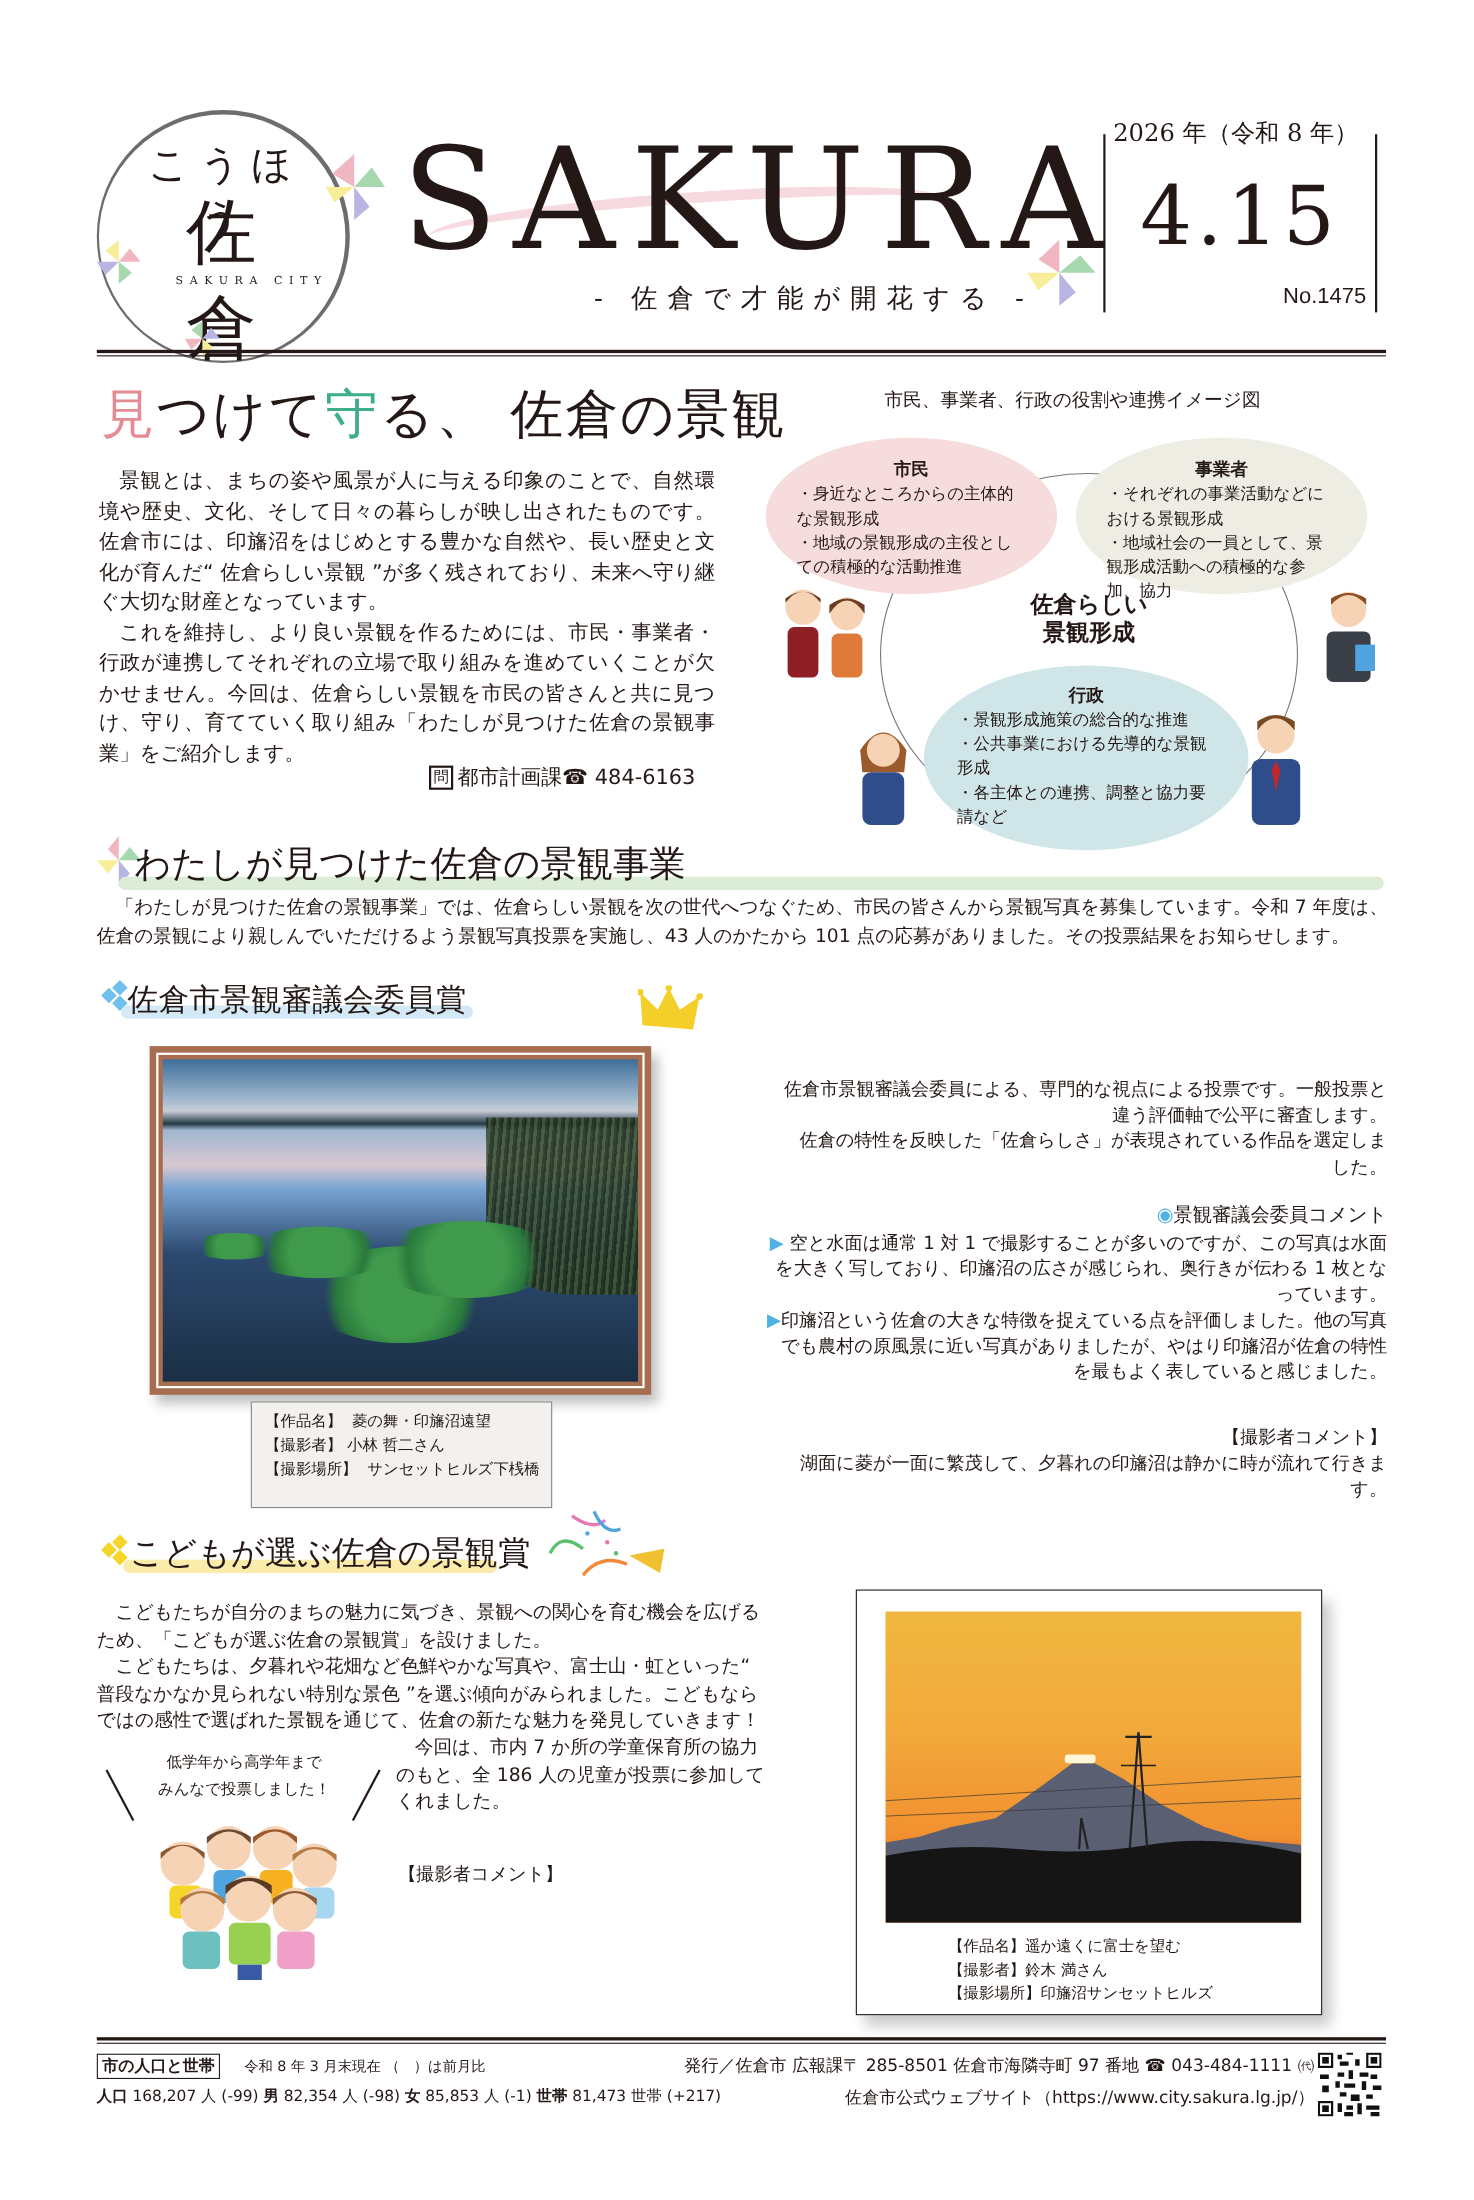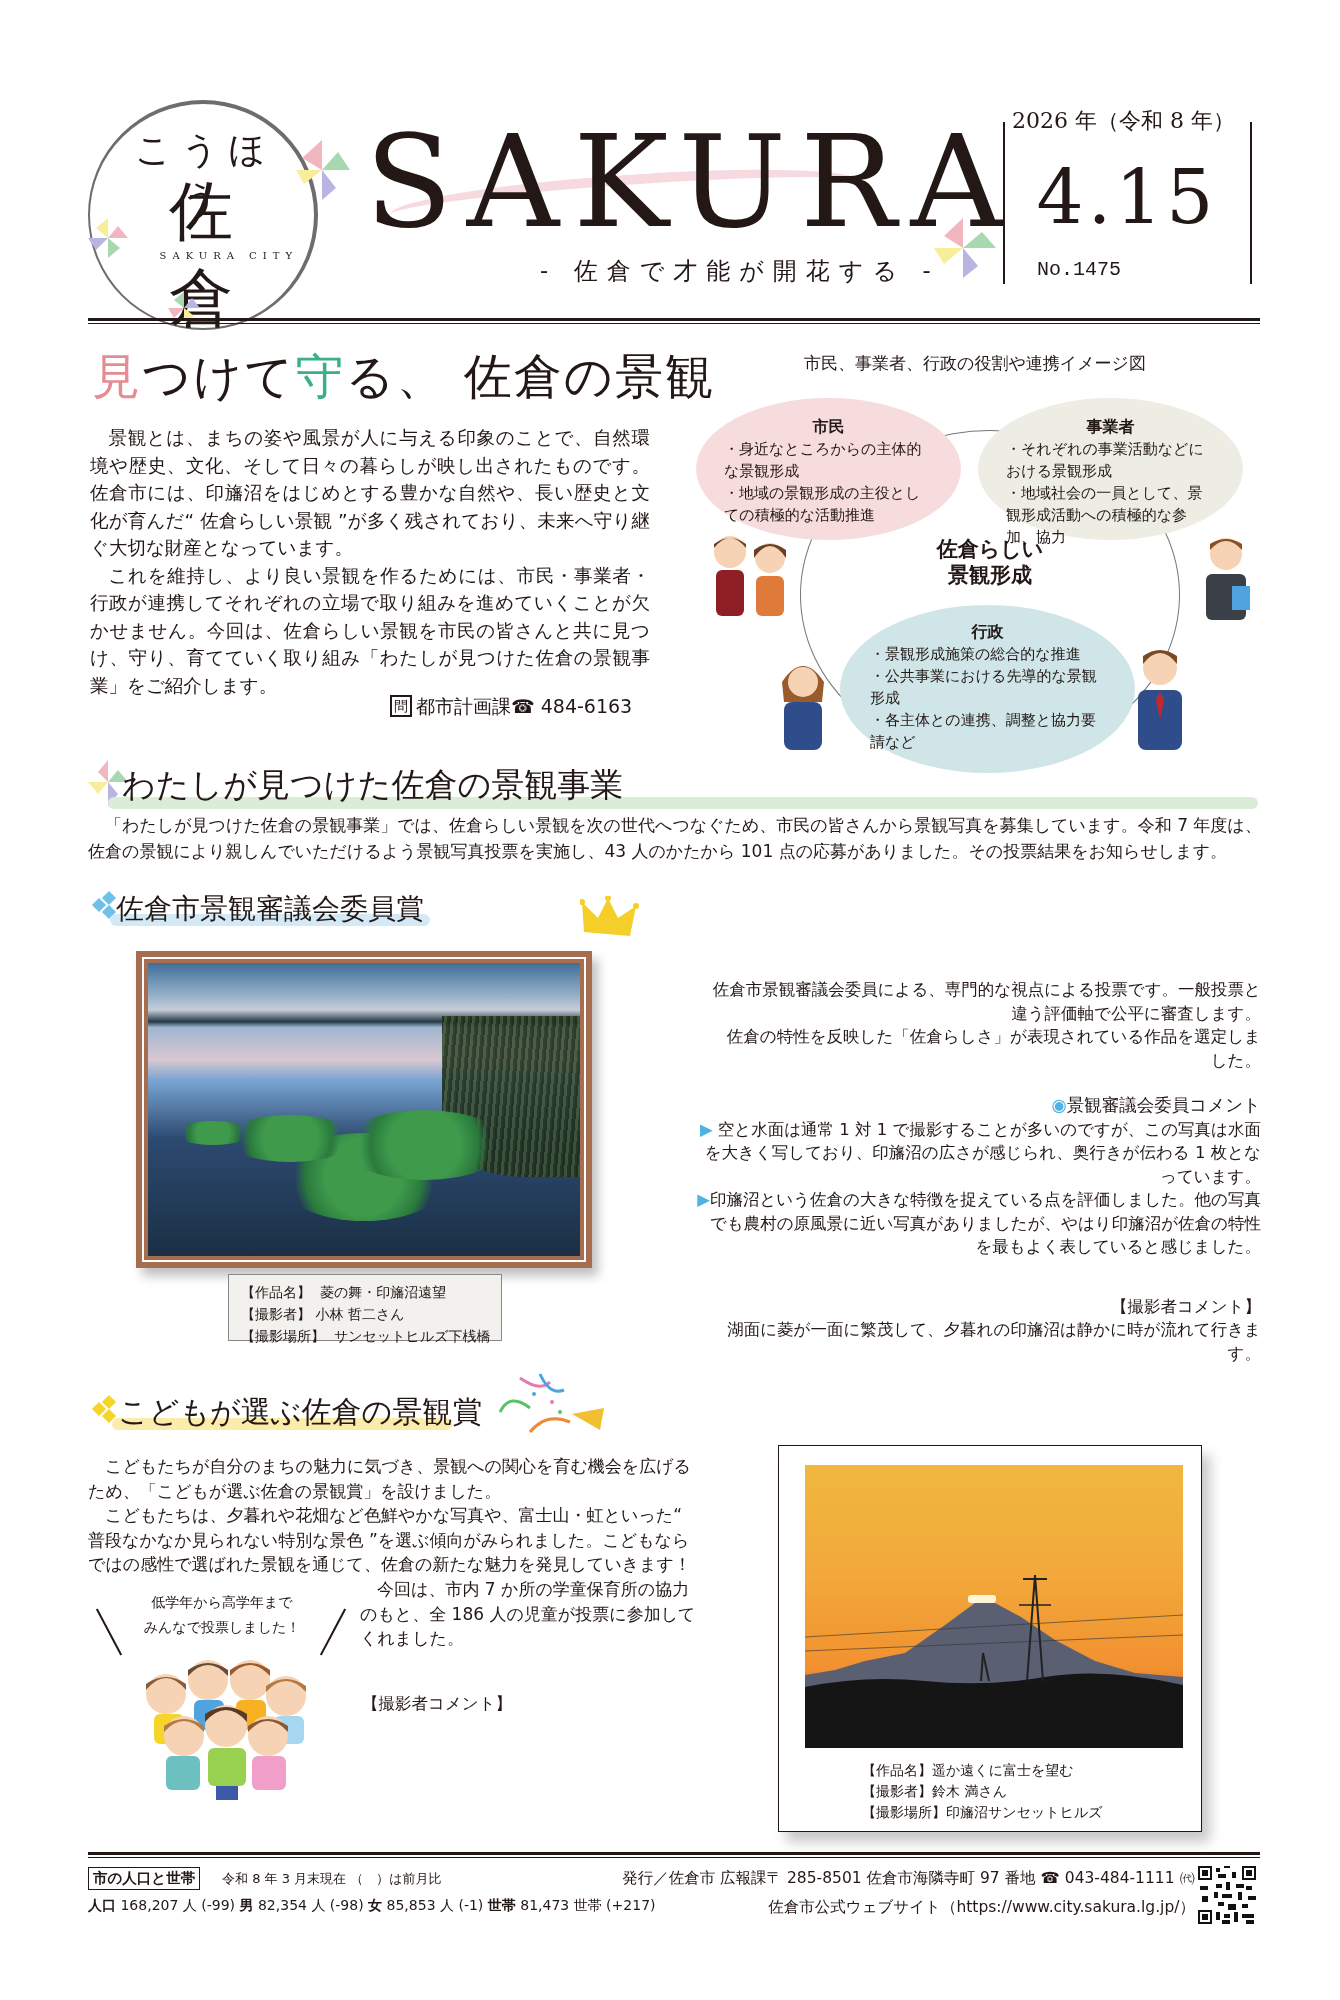--- a/index.html
+++ b/index.html
@@ -11,21 +11,21 @@
   .logo-circle { left: 88px; top: 100px; width: 230px; height: 230px; border-radius: 50%; border: 4px solid #6d6d6d; border-left-width: 2px; border-bottom-width: 2px; }
   .logo-kana { left: 120px; top: 126px; width: 170px; text-align: center; font-family: "DejaVu Serif", serif; font-size: 36px; letter-spacing: 10px; }
   .logo-kanji { left: 110px; top: 168px; width: 190px; text-align: center; font-family: "DejaVu Serif", serif; font-size: 64px; letter-spacing: 34px; padding-left: 26px; }
   .logo-city { left: 112px; top: 250px; width: 186px; text-align: right; font-family: "DejaVu Serif", serif; font-size: 10px; letter-spacing: 6px; }
   .title-swash { left: 390px; top: 175px; width: 470px; height: 46px; border-radius: 50%; border-top: 10px solid rgba(232,150,165,0.35); transform: rotate(-4deg); }
   .masthead-title { left: 365px; top: 118px; font-family: "DejaVu Serif", serif; font-size: 128px; letter-spacing: 14px; line-height: 1; }
   .masthead-tag { left: 540px; top: 255px; font-family: "DejaVu Serif", serif; font-size: 24px; letter-spacing: 9px; }
   .vline { width: 2px; background: #231815; }
   .year { left: 1012px; top: 106px; width: 230px; font-family: "DejaVu Serif", serif; font-size: 22px; }
   .issue-date { left: 1012px; top: 160px; width: 230px; text-align: center; font-family: "DejaVu Serif", serif; font-size: 74px; line-height: 1; letter-spacing: 4px; }
-  .issue-no { left: 964px; top: 258px; width: 230px; text-align: center; font-family: Liberation Mono, monospace; font-size: 20px; }
+  .issue-no { left: 1012px; top: 258px; width: 230px; text-align: right; font-family: Liberation Sans, sans-serif; font-size: 20px; }
   .rule-double { left: 88px; width: 1172px; height: 6px; border-top: 3px solid #231815; border-bottom: 1px solid #231815; }
 
   
   .lead-title { left: 92px; top: 345px; font-size: 48px; letter-spacing: 2px; white-space: nowrap; }
   .lead-title .pink { color: #e58b93; }
   .lead-title .green { color: #3cae8c; }
   .lead-body { left: 90px; top: 424px; width: 560px; font-size: 18.5px; line-height: 27.5px; text-align: justify; }
   .lead-body p { text-indent: 1em; }
   .contact { left: 390px; top: 694px; font-size: 19px; white-space: nowrap; }
   .contact .toi { display: inline-block; border: 2px solid #231815; font-size: 14px; line-height: 18px; padding: 0 2px; margin-right: 4px; vertical-align: 2px; }
@@ -51,21 +51,21 @@
   .diamond { width: 10px; height: 10px; transform: rotate(45deg); }
 
   
   .frame1 { left: 136px; top: 951px; width: 456px; height: 317px; background: #a66e4f; padding: 6px; box-shadow: 6px 8px 10px rgba(0,0,0,0.25); }
   .frame1 .inner { width: 100%; height: 100%; border: 2px solid #fff; padding: 4px; background: #a66e4f; }
   .lake { width: 100%; height: 100%; position: relative; overflow: hidden;
     background: linear-gradient(180deg, #3e6e9a 0%, #9db6cc 12%, #c7cdd8 16%, #243a46 20%, #9fb6d1 22%, #d9c8d0 33%, #79a4d2 40%, #2c4a70 60%, #1a2f44 100%); }
   .lake .reeds { position: absolute; right: 0; top: 18%; width: 32%; height: 55%;
     background: repeating-linear-gradient(95deg, #1e2b1c 0 2px, #3d5436 2px 5px, #243421 5px 7px); opacity: 0.9; border-bottom-left-radius: 60% 30%; }
   .lake .weed { position: absolute; background: radial-gradient(circle, #3f9a4c 0 40%, #2a7a3c 60%, transparent 72%); border-radius: 50%; }
-  .caption1 { left: 228px; top: 1274px; width: 274px; height: 67px; background: #f3f1ee; border: 1px solid #888; padding: 6px 12px; font-size: 14px; line-height: 22px; white-space: nowrap; }
+  .caption1 { left: 228px; top: 1274px; width: 274px; height: 97px; background: #f3f1ee; border: 1px solid #888; padding: 6px 12px; font-size: 14px; line-height: 22px; white-space: nowrap; }
 
   .crown { left: 580px; top: 896px; width: 60px; height: 44px; }
 
   .sec2-text { left: 696px; top: 978px; width: 565px; font-size: 16.5px; line-height: 23.5px; text-align: right; }
   .sec2-text p.ind { text-indent: 1em; }
   .sec2-text .tri { color: #4fb2e3; }
   .sec2-text .dot { color: #4fb2e3; }
 
   
   .kids-head { left: 92px; top: 1392px; font-size: 30px; white-space: nowrap; }

